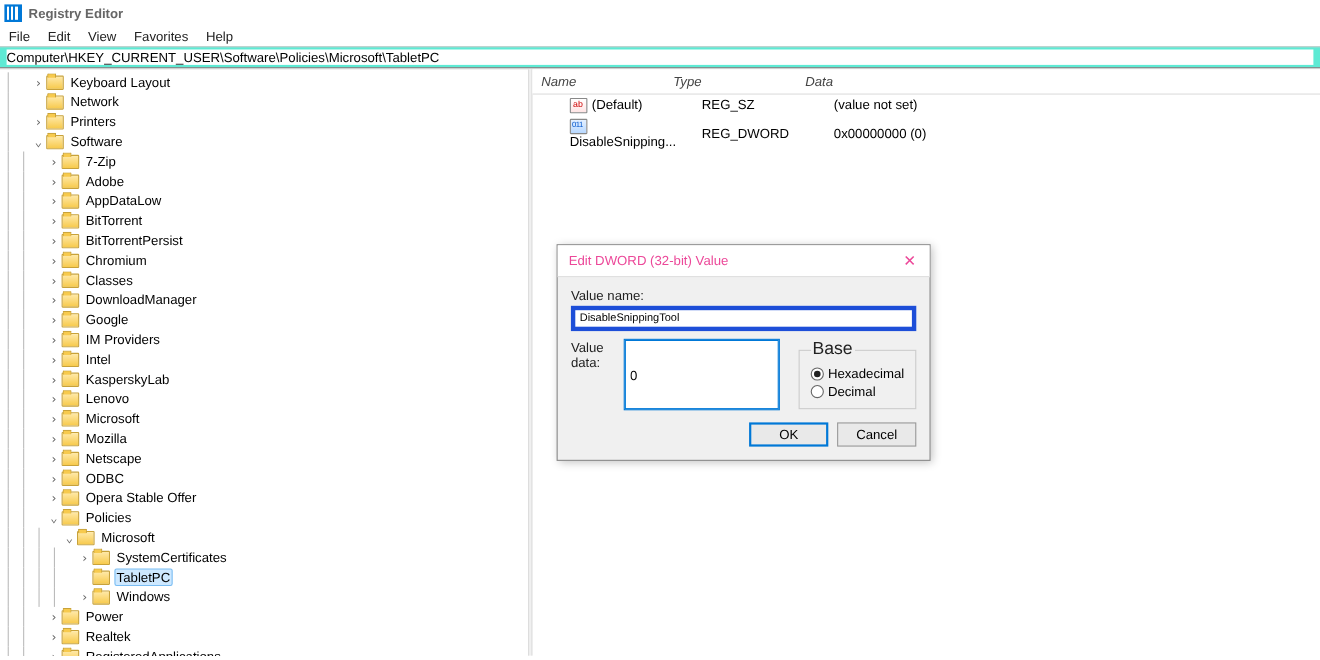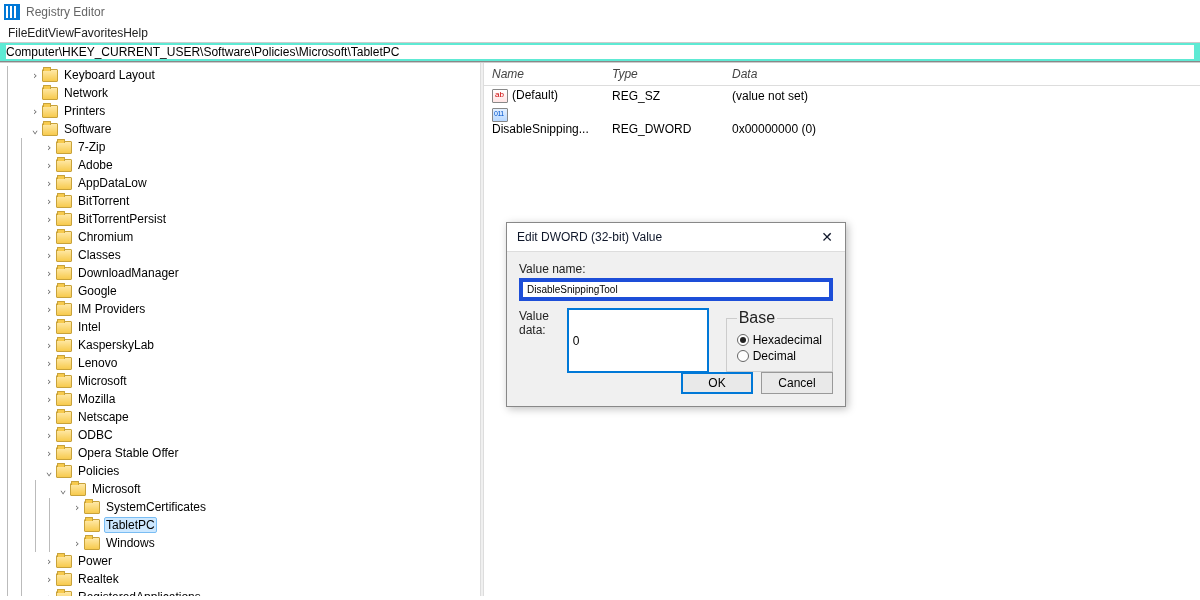--- a/index.html
+++ b/index.html
@@ -1,25 +1,25 @@
 <!DOCTYPE html>
 <html><head>
 <meta charset="utf-8">
 <style>
   * { box-sizing: border-box; margin: 0; padding: 0; font-family: "Segoe UI", Tahoma, sans-serif; font-size: 12px; }
   body { width: 1200px; height: 600px; background: #fff; overflow: hidden; position: relative; }
 
   
-  .titlebar { display: flex; align-items: center; height: 24px; padding: 0 4px; background: #fff; }
+  .titlebar { display: flex; align-items: center; height: 24px; padding: 0 4px; background: #fff; font-weight: bold; }
   .titlebar .app-icon { width: 16px; height: 16px; background: #0078d7; position: relative; margin-right: 6px; }
   .titlebar .app-icon::before { content: ""; position: absolute; inset: 2px; background: repeating-linear-gradient(90deg,#fff 0 2px,#0078d7 2px 4px); }
   .titlebar .title { color: #666; }
 
   
-  .menubar { display: flex; gap: 0; padding: 2px 8px; background: #fff; }
+  .menubar { display: flex; gap: 16px; padding: 2px 8px; background: #fff; }
   .menubar span { color: #222; cursor: default; }
 
   
   .addressbar { border-top: 1px solid #ccc; border-bottom: 1px solid #888; padding: 2px 6px; background: #5eead4; }
   .addressbar input { width: 100%; border: none; outline: none; font-size: 12px; }
 
   
   .main { display: flex; height: calc(600px - 24px - 20px - 22px); border-top: 1px solid #ccc; }
   .tree-pane { width: 480px; overflow-y: scroll; position: relative; }
   .splitter { width: 4px; background: #f0f0f0; cursor: ew-resize; border-left:1px solid #ddd; border-right:1px solid #ddd; }
@@ -35,45 +35,45 @@
   .folder-icon::before { content:""; position:absolute; top:-3px; left:0; width:6px; height:3px; background:#f7ca4d; border:1px solid #c8a23a; border-bottom:none; border-radius:1px 1px 0 0; }
   .label { padding: 0 2px; }
   .node.selected .label { background: #cde8ff; border: 1px solid #7abdf3; padding: 0 1px; border-radius: 2px; }
 
   
   .list-header { display: flex; border-bottom: 1px solid #ddd; background: #fff; }
   .list-header div { padding: 4px 8px; color: #444; border-right: 1px solid transparent; font-style: italic; }
   .col-name { width: 120px; }
   .col-type { width: 120px; }
   .col-data { flex: 1; }
-  .list-row { display: flex; align-items: flex-end; padding: 1px 0; }
+  .list-row { display: flex; align-items: center; padding: 1px 0; margin-left: 26px; }
   .list-row div { padding: 1px 8px; }
   .reg-icon { display:inline-block; width:16px; height:14px; vertical-align:middle; margin-right:4px; border:1px solid #888; border-radius:1px; }
   .reg-icon.sz { background: linear-gradient(#fff,#ffe4e4); position:relative;}
   .reg-icon.sz::after { content:"ab"; font-size:8px; color:#c00; position:absolute; top:0; left:2px; }
   .reg-icon.dw { background: linear-gradient(#e4f0ff,#b8d8ff); position:relative;}
   .reg-icon.dw::after { content:"011"; font-size:7px; color:#05c; position:absolute; top:1px; left:1px; letter-spacing:-0.5px;}
 
   
   .dialog { position: absolute; left: 506px; top: 222px; width: 340px; background: #f0f0f0; border: 1px solid #888; box-shadow: 2px 2px 8px rgba(0,0,0,.25); }
   .dlg-title { display:flex; align-items:center; justify-content:space-between; background:#fff; padding:6px 10px; border-bottom:1px solid #ddd;}
-  .dlg-title span { color:#0f172a; }
+  .dlg-title span { color:#ec4899; }
   .dlg-close { width:16px; height:16px; display:flex; align-items:center; justify-content:center; font-size:14px; color:#333; cursor:default;}
   .dlg-body { padding: 10px 12px 12px; }
   .dlg-label { color:#222; margin-bottom:2px; display:block;}
   .dlg-input { width:100%; border:4px solid #1d4ed8; padding:2px 4px; background:#fff; font-size:10px; margin-bottom:8px;}
   .dlg-row { display:flex; gap:18px; }
   .dlg-col { display:flex; }
   .dlg-val { width:140px; border:1px solid #0078d7; outline:1px solid #0078d7; padding:2px 4px; background:#fff; font-size:12px; }
   .fieldset { border:1px solid #ccc; padding:4px 10px 8px; }
   .fieldset legend { font-size:16px; color:#222; padding:0 2px;}
   .radio-row { display:flex; align-items:center; gap:4px; margin-top:2px;}
   .radio { width:12px; height:12px; border:1px solid #666; border-radius:50%; display:inline-flex; align-items:center; justify-content:center; background:#fff;}
   .radio.checked::after { content:""; width:6px; height:6px; background:#222; border-radius:50%;}
-  .dlg-buttons { display:flex; justify-content:flex-end; gap:8px; }
+  .dlg-buttons { display:flex; justify-content:flex-end; gap:8px; margin-top:12px;}
   .btn { min-width:72px; padding:3px 0; text-align:center; background:#e9e9e9; border:1px solid #999; cursor:default;}
   .btn.primary { border:2px solid #0078d7; background:#e9e9e9; padding:2px 0;}
   
   
   .tree-pane::-webkit-scrollbar { width:16px; }
   .tree-pane::-webkit-scrollbar-track { background:#f0f0f0; }
   .tree-pane::-webkit-scrollbar-thumb { background:#c2c2c2; border:1px solid #a0a0a0;}
 </style>
 </head>
 <body>

